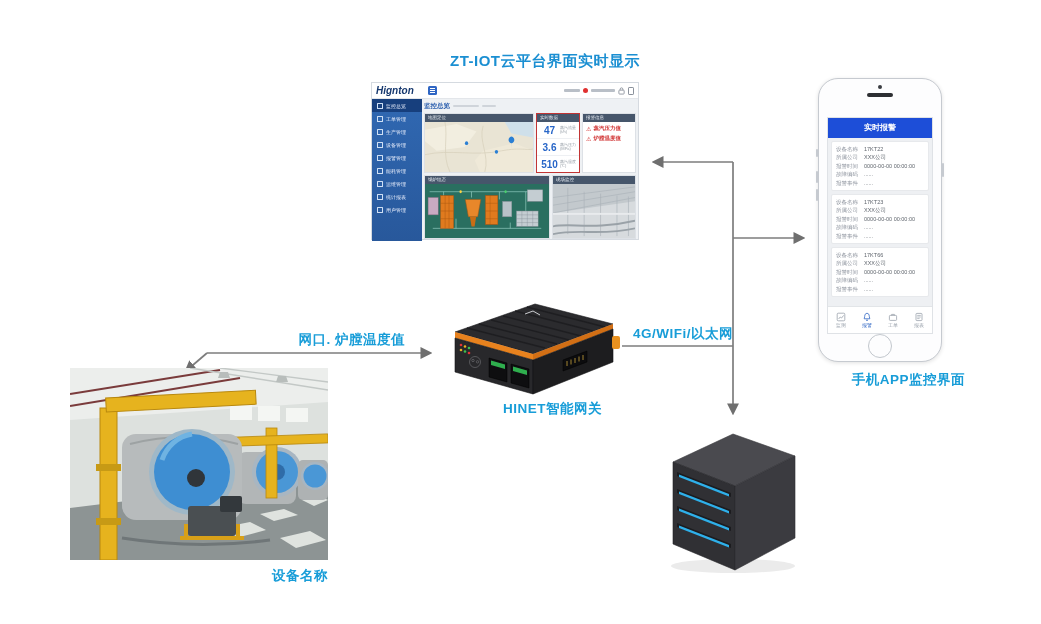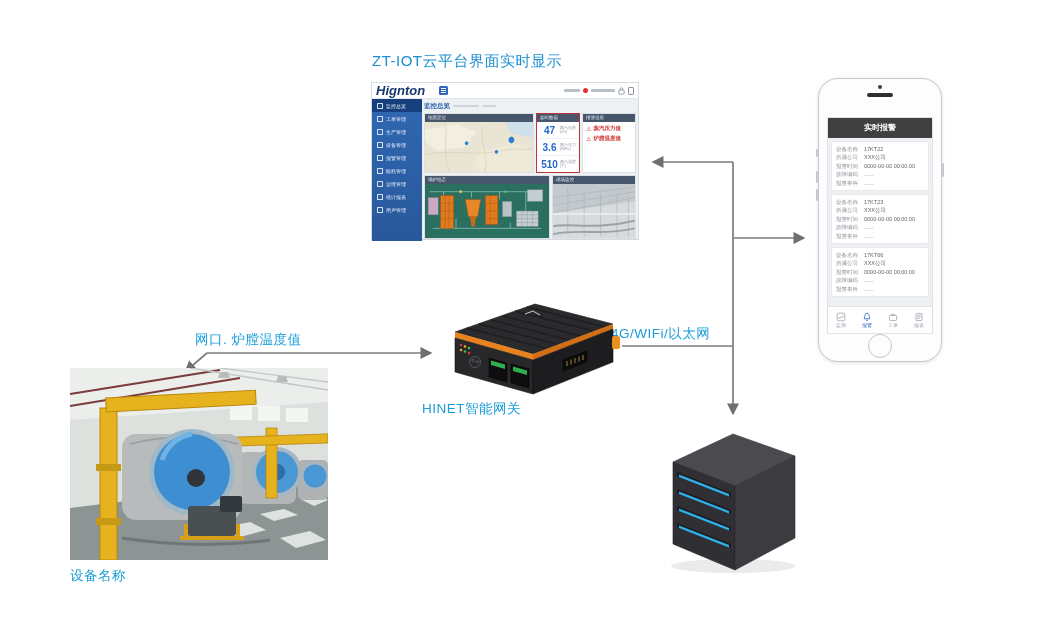--- a/index.html
+++ b/index.html
@@ -1,24 +1,24 @@
 <!DOCTYPE html>
 <html><head>
 <meta charset="utf-8">
 <style>
   html,body{margin:0;padding:0;background:#ffffff;font-family:"Liberation Sans",sans-serif;}
   .canvas{position:relative;width:1041px;height:624px;background:#fff;overflow:hidden;}
   .abs{position:absolute;}
-  .caption{position:absolute;text-align:left;font-weight:normal;color:#189dd8;font-size:13.5px;letter-spacing:.5px;}
+  .caption{position:absolute;text-align:right;font-weight:bold;color:#189dd8;font-size:13.5px;letter-spacing:.5px;}
   .caption.big{font-size:15px;color:#1b8fd2;}
 
   
   .dash{left:371px;top:82px;width:268px;height:158px;background:#eef1f4;border:1px solid #d5dae0;box-sizing:border-box;font-size:5px;}
   .dash-top{height:15px;background:#fff;display:flex;align-items:center;border-bottom:1px solid #e3e6ea;}
-  .dash-logo{font-size:13px;font-weight:bold;font-style:italic;color:#16386e;margin-left:4px;}
+  .dash-logo{font-size:10px;font-weight:bold;font-style:italic;color:#16386e;margin-left:4px;}
   .menu-btn{width:9px;height:9px;background:#2f66c4;border-radius:1.5px;margin-left:14px;display:flex;align-items:center;justify-content:center;}
   .menu-btn i{display:block;width:5px;height:1px;background:#fff;box-shadow:0 -2px 0 #fff,0 2px 0 #fff;}
   .dash-topright{margin-left:auto;display:flex;align-items:center;gap:3px;margin-right:4px;}
   .tbar{height:2.5px;background:#b9bfc7;border-radius:1px;}
   .reddot{width:5px;height:5px;border-radius:50%;background:#e03030;}
   .dash-body{display:flex;height:142px;}
   .side{width:50px;background:linear-gradient(180deg,#3068b2,#28589b);}
   .side-item{height:13px;display:flex;align-items:center;gap:3px;padding-left:5px;color:#e8eefc;font-size:5px;cursor:pointer;}
   .side-item.active{background:#173f7d;}
   .side-item .mi{width:4px;height:4px;border:0.5px solid #cfe0f5;border-radius:0.5px;flex:none;}
@@ -36,21 +36,21 @@
   .stat-unit{width:17px;font-size:4px;line-height:4.5px;color:#98a0a8;}
   .alarm-row{display:flex;align-items:center;gap:2px;padding:3px 3px 0 3px;}
   .alarm-ic{font-size:6px;color:#d02020;line-height:6px;}
   .alarm-tx{font-size:5.5px;color:#d03030;font-weight:bold;}
 
   
   .phone{left:818px;top:78px;width:124px;height:284px;background:#fdfdfe;border:1.5px solid #c6cad0;border-radius:20px;box-sizing:border-box;box-shadow:0 1px 4px rgba(0,0,0,.12);}
   .cam{position:absolute;left:50%;top:6px;width:4px;height:4px;margin-left:-2px;border-radius:50%;background:#3a3d42;}
   .spk{position:absolute;left:50%;top:14px;width:26px;height:4px;margin-left:-13px;border-radius:2px;background:#2d2f33;}
   .scr{position:absolute;left:8px;top:38px;width:106px;height:217px;border:1px solid #dfe2e6;box-sizing:border-box;background:#eef0f3;display:flex;flex-direction:column;overflow:hidden;}
-  .scr-head{height:20px;background:#404040;color:#fff;font-size:8px;font-weight:bold;text-align:center;line-height:20px;flex:none;}
+  .scr-head{height:20px;background:#1d4ed8;color:#fff;font-size:8px;font-weight:bold;text-align:center;line-height:20px;flex:none;}
   .cards{flex:1;padding:3px;overflow:hidden;}
   .card{background:#fff;border:1px solid #e7e9ec;border-radius:2px;padding:3px 4px;margin-bottom:3px;}
   .crow{display:flex;font-size:5.5px;line-height:8.4px;}
   .crow .k{width:28px;color:#9096a0;flex:none;}
   .crow .v{color:#60666e;white-space:nowrap;}
   .tabbar{height:26px;background:#fff;border-top:1px solid #e2e5e8;display:flex;flex:none;}
   .tab{flex:1;display:flex;flex-direction:column;align-items:center;justify-content:center;gap:1px;color:#9aa2ac;cursor:pointer;}
   .tab.active{color:#2f66c4;}
   .tab svg{display:block;}
   .tab span{font-size:5px;line-height:5px;}
@@ -76,20 +76,21 @@
       <path d="M733,238 L803,238" marker-end="url(#ah)"></path>
       <path d="M622,346 L733,346"></path>
     </g>
   </svg>
 
   <div class="caption big" style="left:372px;top:52px;width:268px;">ZT-IOT云平台界面实时显示</div>
   <div class="caption" style="left:195px;top:331px;width:210px;">网口. 炉膛温度值</div>
   <div class="caption" style="left:611px;top:325px;width:122px;">4G/WIFi/以太网</div>
   <div class="caption" style="left:422px;top:400px;width:180px;">HINET智能网关</div>
   <div class="caption" style="left:70px;top:567px;width:258px;">设备名称</div>
+  <div class="caption" style="left:795px;top:371px;width:170px;">手机APP监控界面</div>
 
   <div class="abs dash">
     <div class="dash-top">
       <span class="dash-logo">Hignton</span>
       <span class="menu-btn">
           <i></i>
         </span>
       <span class="dash-topright">
         <span class="tbar" style="width:16px"></span>
         <span class="reddot"></span>

